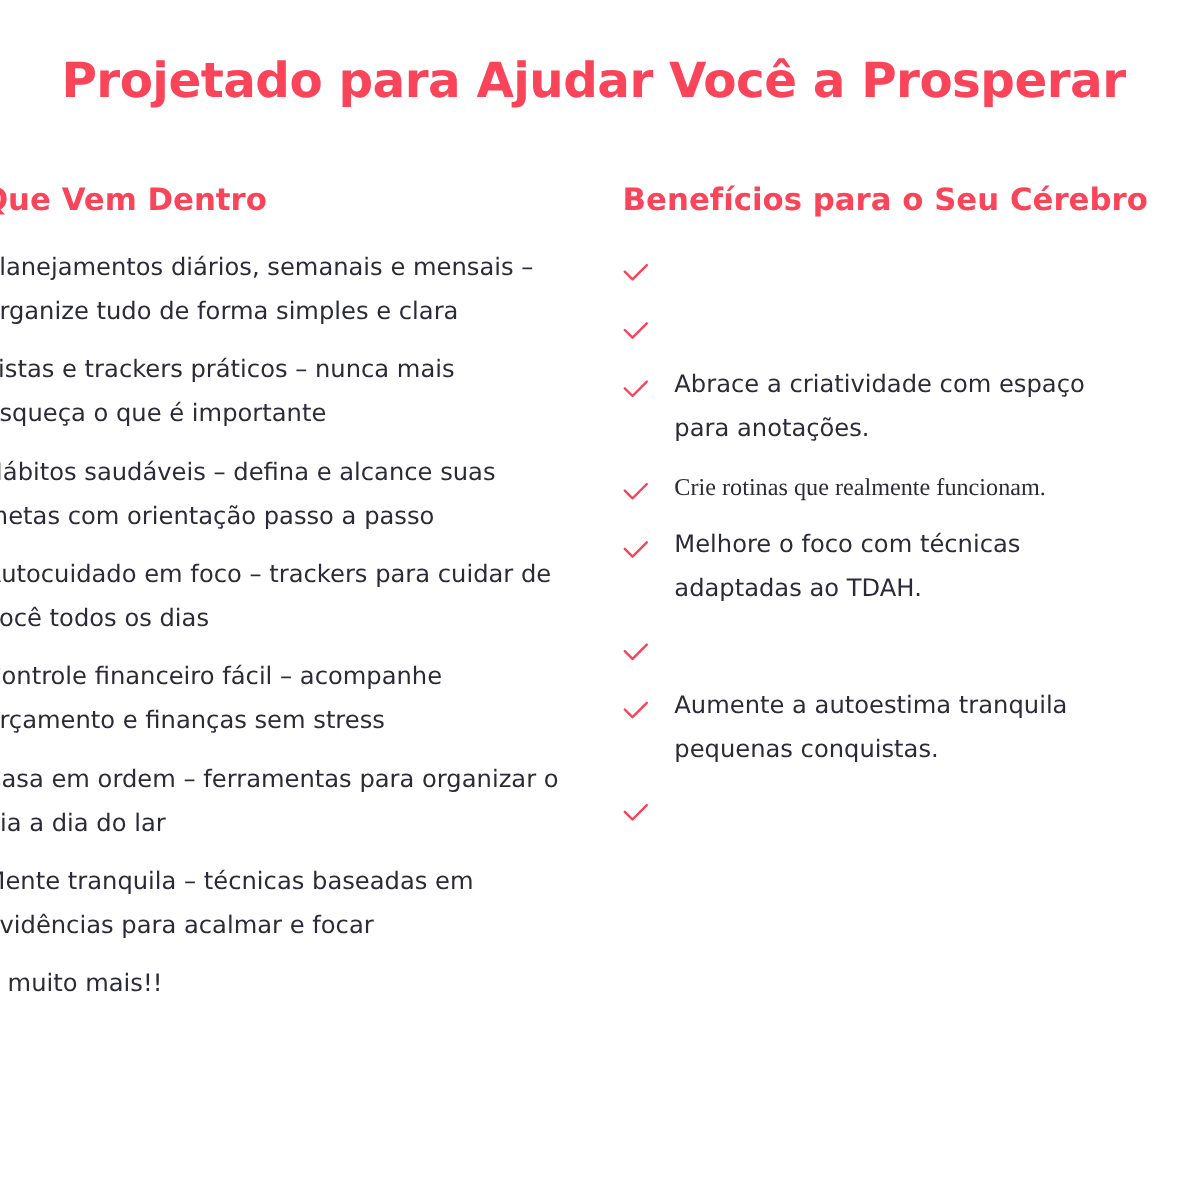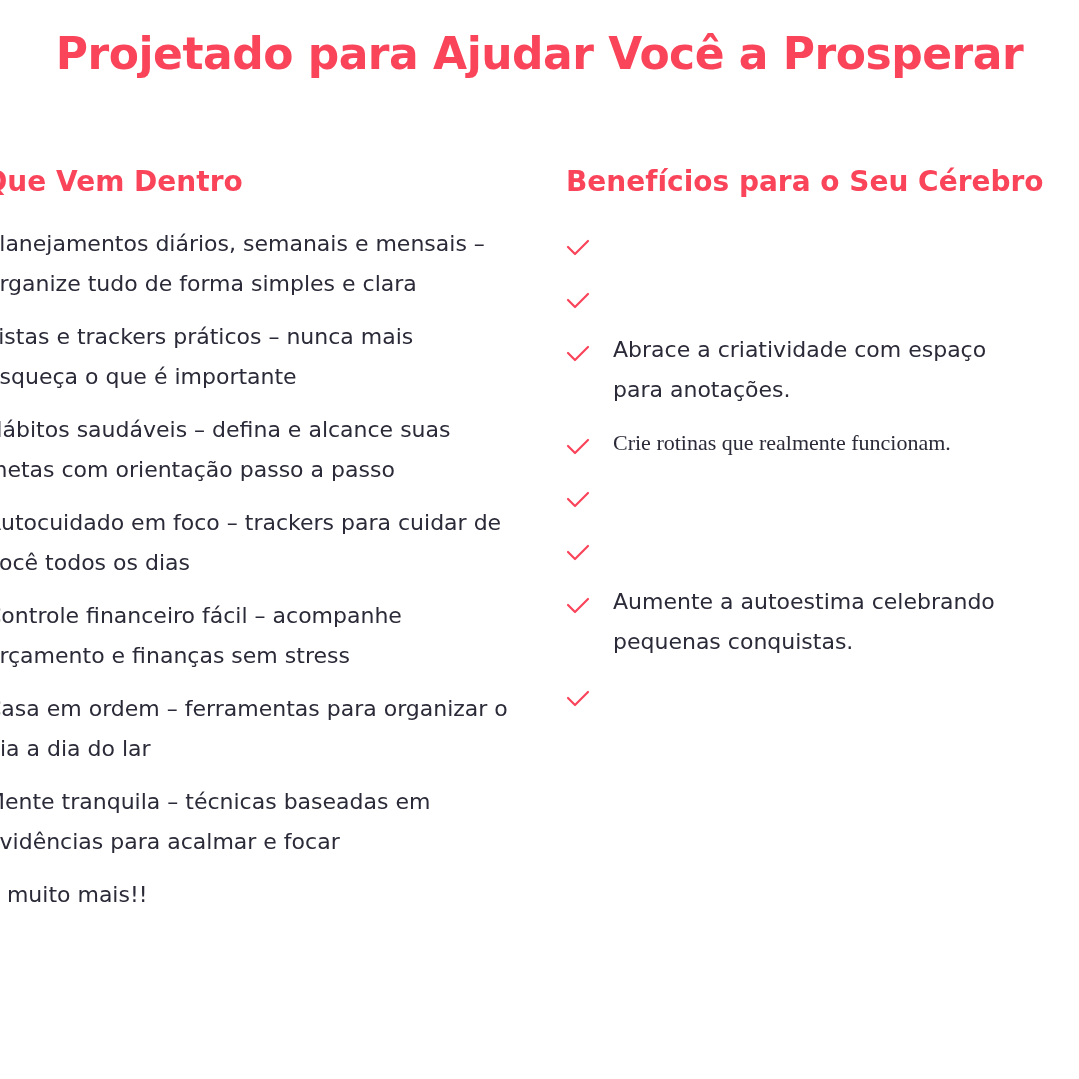--- a/index.html
+++ b/index.html
@@ -10,21 +10,21 @@
     height: 1079px;
     overflow: hidden;
   }
   body {
     font-family: "DejaVu Sans", sans-serif;
     position: relative;
   }
   .page-title {
     position: absolute;
     left: 0;
-    top: 28px;
+    top: 48px;
     width: 1079px;
     text-align: center;
     font-family: "DejaVu Sans", sans-serif;
     font-weight: bold;
     font-size: 44px;
     letter-spacing: -0.5px;
     color: #f9445a;
     margin: 0;
     white-space: nowrap;
   }
@@ -143,35 +143,36 @@
           </svg>
         </span>
       <span class="item-text">Crie rotinas que realmente funcionam.</span>
     </li>
     <li>
       <span class="check">
           <svg width="24" height="18" viewBox="0 0 24 18">
             <path d="M2 9 L9 16 L22 3" fill="none" stroke="#f9445a" stroke-width="2.2" stroke-linecap="round" stroke-linejoin="round"></path>
           </svg>
         </span>
+      <span class="item-text">Melhore o foco com técnicas adaptadas ao TDAH.</span>
     </li>
     <li>
       <span class="check">
           <svg width="24" height="18" viewBox="0 0 24 18">
             <path d="M2 9 L9 16 L22 3" fill="none" stroke="#f9445a" stroke-width="2.2" stroke-linecap="round" stroke-linejoin="round"></path>
           </svg>
         </span>
     </li>
     <li>
       <span class="check">
           <svg width="24" height="18" viewBox="0 0 24 18">
             <path d="M2 9 L9 16 L22 3" fill="none" stroke="#f9445a" stroke-width="2.2" stroke-linecap="round" stroke-linejoin="round"></path>
           </svg>
         </span>
-      <span class="item-text">Aumente a autoestima celebrando pequenas conquistas.</span>
+      <span class="item-text">Aumente a autoestima tranquila pequenas conquistas.</span>
     </li>
     <li>
       <span class="check">
           <svg width="24" height="18" viewBox="0 0 24 18">
             <path d="M2 9 L9 16 L22 3" fill="none" stroke="#f9445a" stroke-width="2.2" stroke-linecap="round" stroke-linejoin="round"></path>
           </svg>
         </span>
     </li>
   </ul>
 </section>

